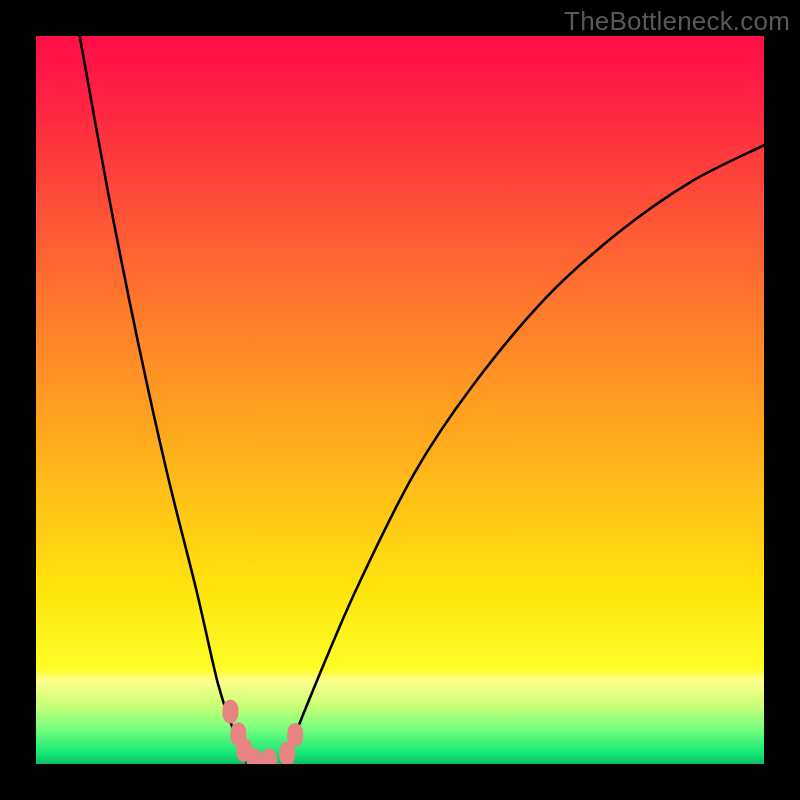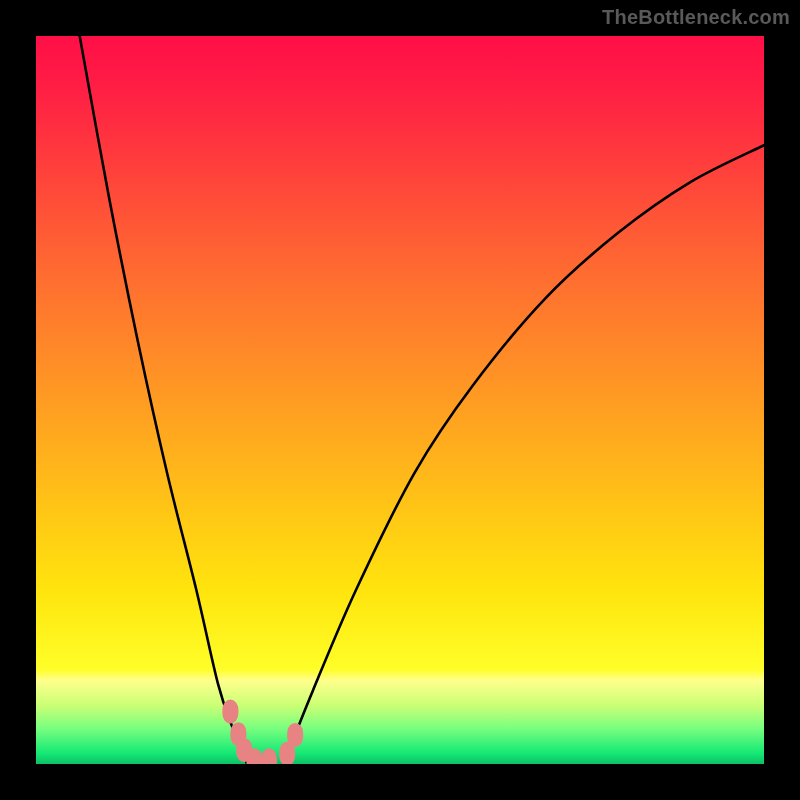--- a/index.html
+++ b/index.html
@@ -23,22 +23,22 @@
     left: 0;
     top: 0;
     width: 728px;
     height: 728px;
   }
   .watermark {
     position: absolute;
     top: 6px;
     right: 10px;
     color: #595959;
-    font-size: 20px;
-    font-weight: 700;
+    font-size: 26px;
+    font-weight: 400;
     letter-spacing: 0.2px;
   }
   svg { display: block; }
 </style>
 </head>
 <body>
 
 <div class="frame">
   <svg class="plot-area" viewBox="0 0 728 728" width="728" height="728">
     <defs>

